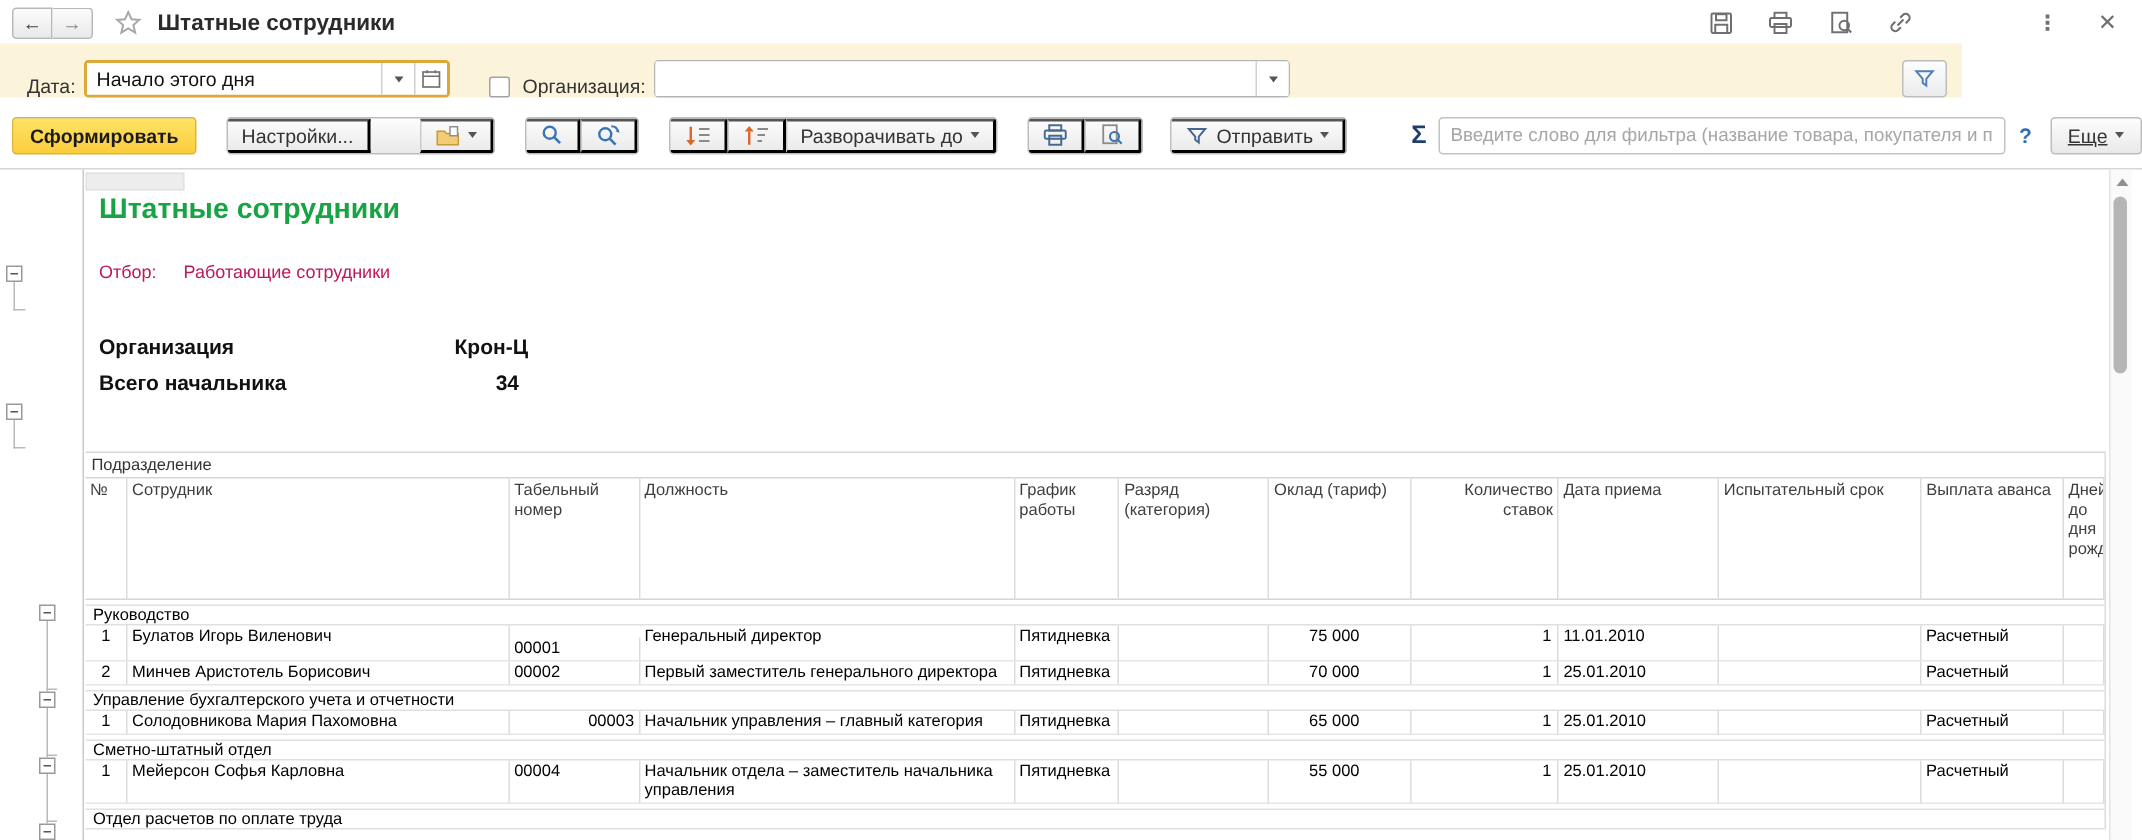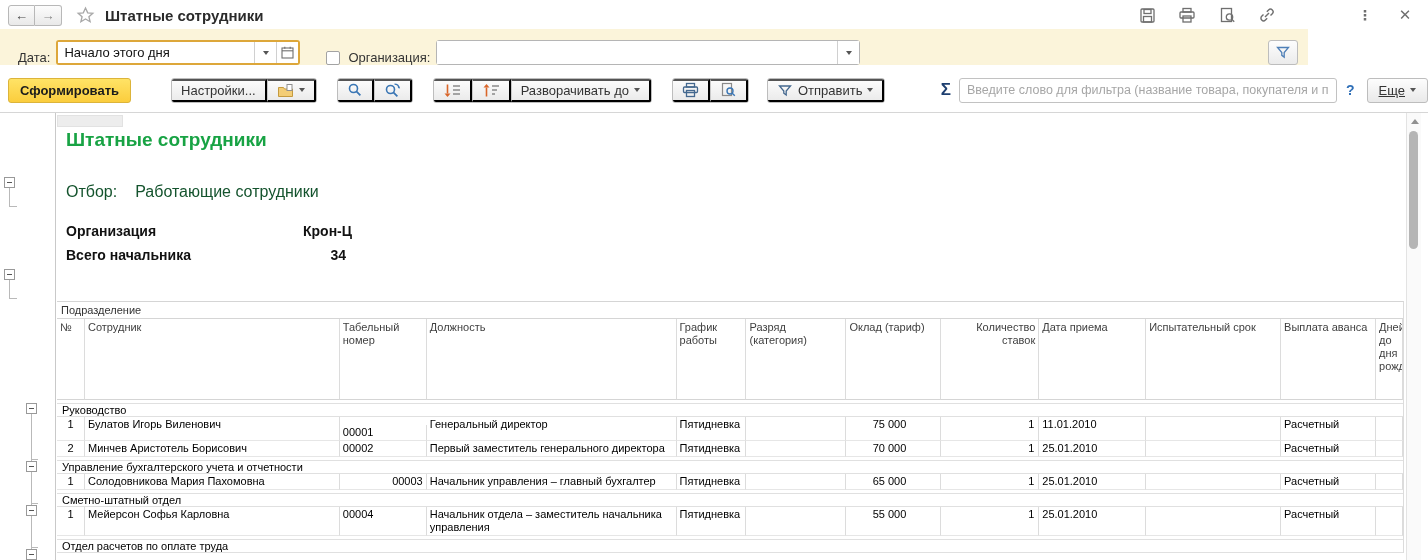--- a/index.html
+++ b/index.html
@@ -38,21 +38,21 @@
   .sigma{margin-left:auto;font-size:17px;font-weight:bold;color:#1e3f70;}
   .filterinput{margin-left:8px;width:378px;height:25px;border:1px solid #c2c2c2;border-radius:3px;padding:0 7px;font-size:12.5px;color:#333;outline:none;}
   .filterinput::placeholder{color:#a6a6a6;}
   .help{margin-left:9px;color:#2f6fb7;font-size:14px;font-weight:bold;}
   .more{margin-left:12px;text-decoration:underline;}
   
   .report{position:absolute;top:112px;left:0;width:1428px;height:448px;background:#fff;border-top:1px solid #d6d6d6;overflow:hidden;}
   .gsep{position:absolute;left:55px;top:0;bottom:0;width:1px;background:#c9c9c9;}
   .stub{position:absolute;left:57px;top:2px;width:66px;height:12px;background:#ededed;border:1px solid #e2e2e2;}
   .rtitle{position:absolute;left:66px;top:16px;font-size:19px;font-weight:bold;color:#18a344;}
-  .selline{position:absolute;left:66px;top:70px;font-size:16px;color:#14532d;}
+  .selline{position:absolute;left:66px;top:61px;font-size:12px;color:#be185d;}
   .selline .v{margin-left:18px;}
   .orgline{position:absolute;left:66px;font-size:14px;font-weight:bold;color:#111;}
   .orgline .v{position:absolute;left:237px;white-space:nowrap;}
   .orgline .vr{position:absolute;left:237px;width:43px;text-align:right;}
   
   .tbl{position:absolute;left:57px;top:188px;width:1347px;border-top:1px solid #d5d5d5;border-right:1px solid #dcdcdc;font-size:11px;color:#000;}
   .trow{display:flex;width:100%;}
   .groupcol{height:17px;line-height:16px;padding-left:4px;color:#333;border-bottom:1px solid #d5d5d5;}
   .thead{height:81px;}
   .cell{padding:1px 3px;border-right:1px solid #dcdcdc;overflow:hidden;line-height:13px;}
@@ -164,21 +164,21 @@
   <div class="funnelbtn">
     <svg width="16" height="15" viewBox="0 0 16 15">
         <path d="M2.5 2.5 h11 l-4.3 5 v4.6 l-2.4-1.8 v-2.8 z" fill="none" stroke="#4e7fb7" stroke-width="1.3"></path>
       </svg>
   </div>
 </div>
 
 <div class="toolbar">
   <button class="btn generate">Сформировать</button>
 
-  <div class="bgroup" style="margin-left:40px;">
+  <div class="bgroup" style="margin-left:20px;gap:33px;">
     <button class="gseg">Настройки...</button>
     <button class="gseg">
       <svg width="17" height="15" viewBox="0 0 17 15">
           <path d="M1.5 4.5 h5 l1 1.5 h8 v7.5 h-14 z" fill="#f3cd76" stroke="#c49a3f" stroke-width="1"></path>
           <rect x="10" y="1.5" width="5" height="6" fill="#fff" stroke="#8f8f8f" stroke-width="1"></rect>
         </svg>
       <span class="caret"></span>
     </button>
   </div>
 
@@ -355,21 +355,21 @@
           <div class="cell" style="width: 135px;"></div>
           <div class="cell" style="width: 95px;">Расчетный</div>
           <div class="cell" style="width: 27px;"></div>
         </div>
         <div class="spacer-row"></div>
         <div class="trow group-row">Управление бухгалтерского учета и отчетности</div>
         <div class="trow data-row">
           <div class="cell tc" style="width: 28px;">1</div>
           <div class="cell" style="width: 255px;">Солодовникова Мария Пахомовна</div>
           <div class="cell" style="width: 87px; text-align: right;">00003</div>
-          <div class="cell" style="width: 250px;">Начальник управления – главный бухгалтер</div>
+          <div class="cell" style="width: 250px;">Начальник управления – главный категория</div>
           <div class="cell" style="width: 70px;">Пятидневка</div>
           <div class="cell" style="width: 100px;"></div>
           <div class="cell money" style="width: 95px;">65 000</div>
           <div class="cell tr2" style="width: 98px;">1</div>
           <div class="cell" style="width: 107px;">25.01.2010</div>
           <div class="cell" style="width: 135px;"></div>
           <div class="cell" style="width: 95px;">Расчетный</div>
           <div class="cell" style="width: 27px;"></div>
         </div>
         <div class="spacer-row"></div>

